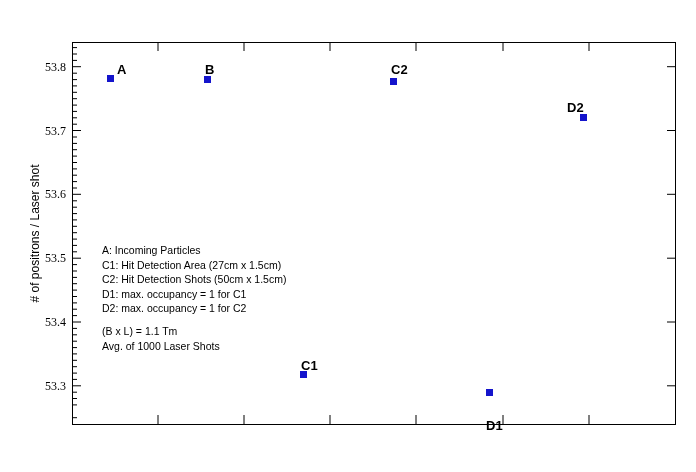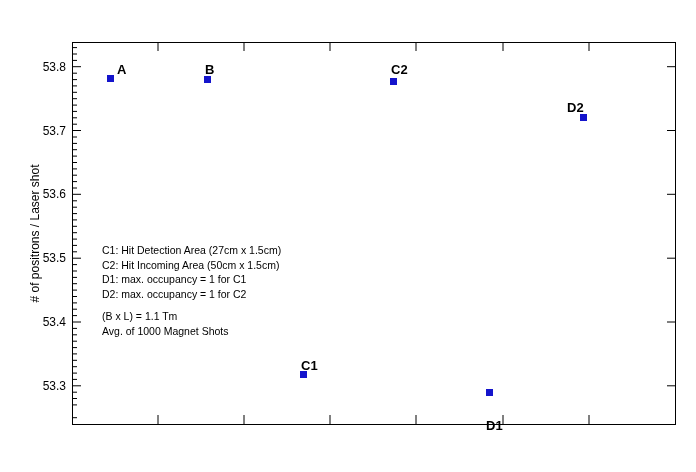--- a/index.html
+++ b/index.html
@@ -50,20 +50,21 @@
   }
   
   .y-tick-label {
     position: absolute;
     right: 0;
     width: 46px;
     text-align: right;
     font-size: 12px;
     color: #000000;
     line-height: 12px;
+    font-family: Liberation Serif, serif;
   }
   #y-tick-labels {
     position: absolute;
     left: 14px;
     top: 0;
     width: 52px;
     height: 472px;
   }
   
   #ticks-svg {
@@ -227,22 +228,23 @@
   <div class="data-point" style="left:393px; top:81px;"></div>
   <div class="point-label" style="left:391px; top:62px;">C2</div>
 
   <div class="data-point" style="left:489px; top:392px;"></div>
   <div class="point-label" style="left:486px; top:377px;margin-top:41px;">D1</div>
 
   <div class="data-point" style="left:583px; top:117px;"></div>
   <div class="point-label" style="left:567px; top:100px;">D2</div>
 
   <div id="annotation">
+    <div>A: Incoming Particles</div>
     <div>C1: Hit Detection Area (27cm x 1.5cm)</div>
-    <div>C2: Hit Incoming Area (50cm x 1.5cm)</div>
+    <div>C2: Hit Detection Shots (50cm x 1.5cm)</div>
     <div>D1: max. occupancy = 1 for C1</div>
     <div>D2: max. occupancy = 1 for C2</div>
     <div class="gap"></div>
     <div>(B x L) = 1.1 Tm</div>
-    <div>Avg. of 1000 Magnet Shots</div>
+    <div>Avg. of 1000 Laser Shots</div>
   </div>
 
 </div>
 
 </body></html>

